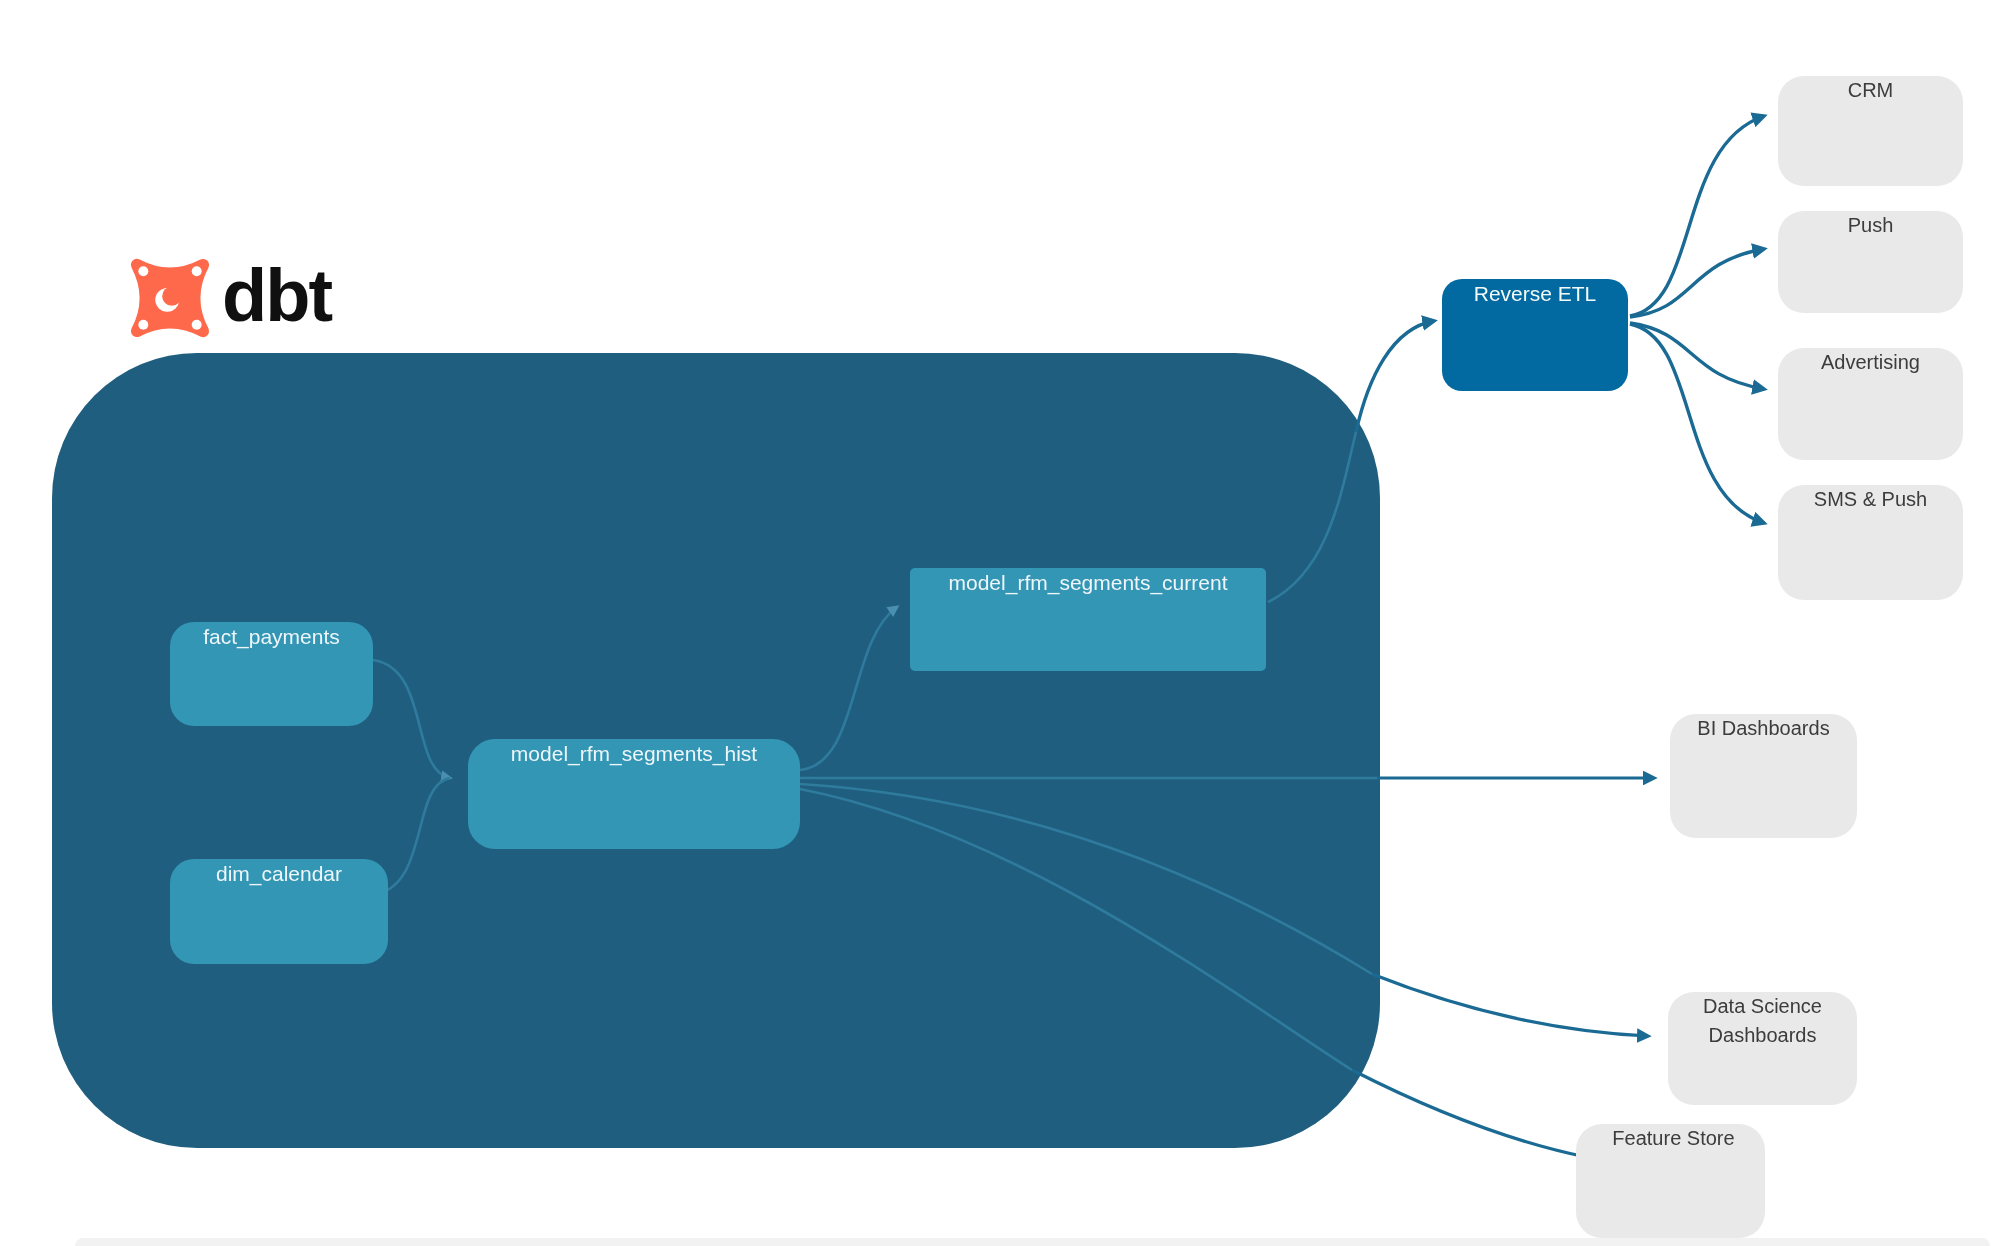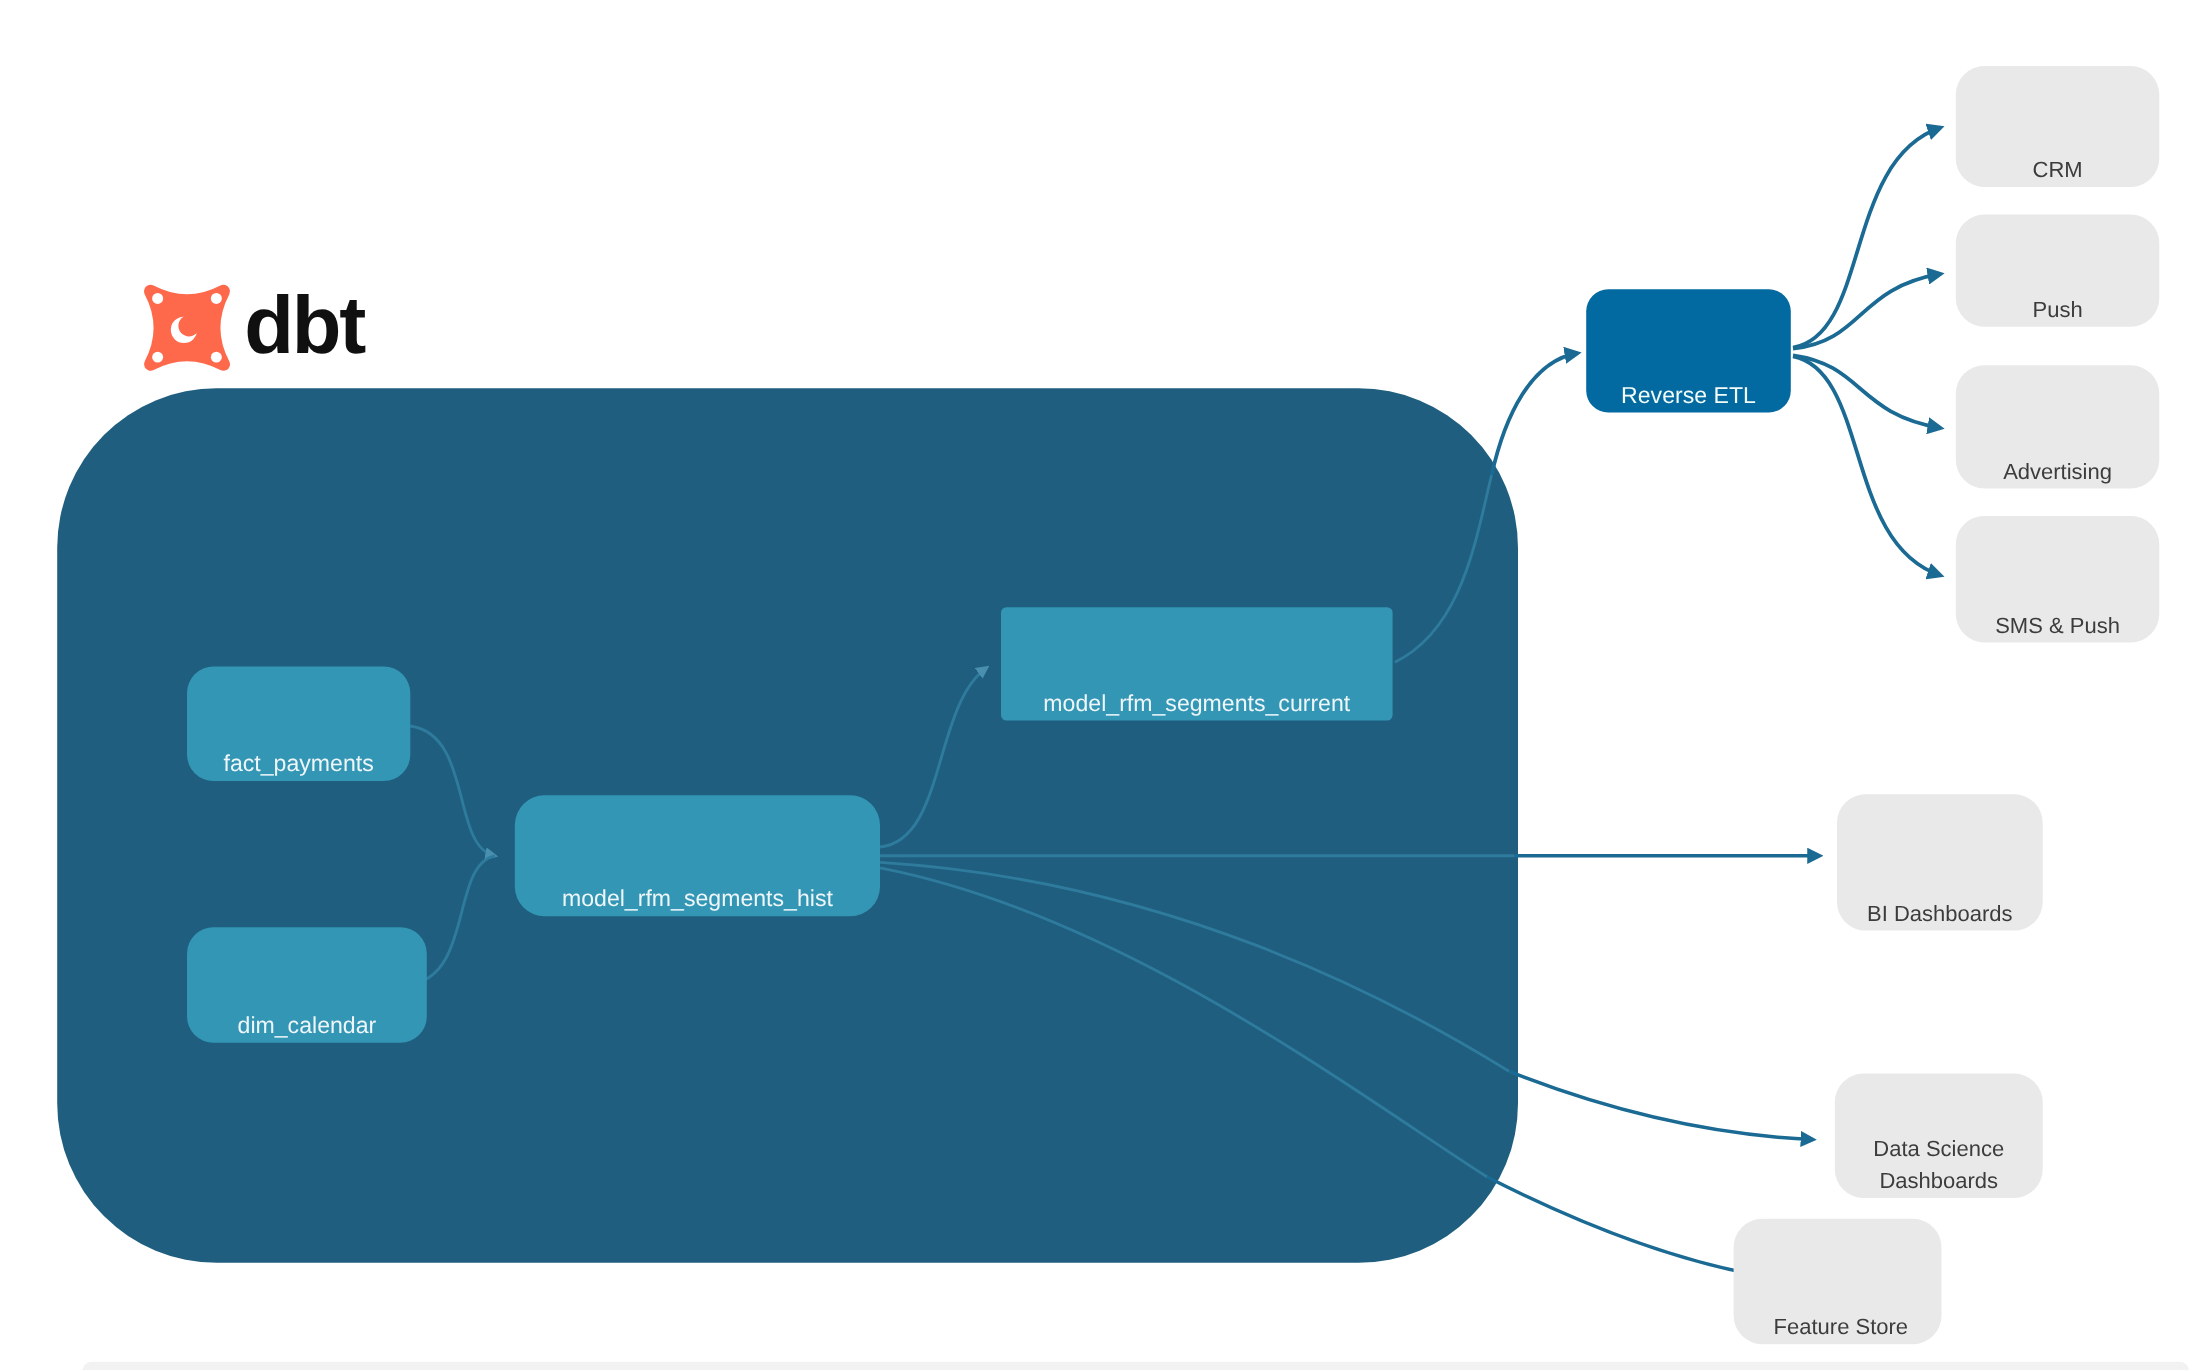--- a/index.html
+++ b/index.html
@@ -16,22 +16,22 @@
   }
   
   .warehouse {
     position:absolute; left:52px; top:353px; width:1328px; height:795px;
     background:#1f5e7e; border-radius:145px; z-index:1;
   }
   
   .edges { position:absolute; left:0; top:0; z-index:2; pointer-events:none; }
   
   .node {
-    position:absolute; z-index:3; display:flex; align-items:flex-end; justify-content:center;
-    text-align:center; border-radius:24px; font-size:21px; line-height:1.45;
+    position:absolute; z-index:3; display:flex; align-items:flex-start; justify-content:center;
+    text-align:center; border-radius:24px; font-size:21px; line-height:1.45;margin-top:16px;
   }
   .model { background:#3396b5; color:#eef6f9; }
   .green { background:#0369a1; color:#f2fbf8; border-radius:20px; }
   .dest  { background:#e9e9e9; color:#3c3c3c; font-size:20px; padding:0 18px; box-sizing:border-box; border-radius:26px; }
   
   .footer-strip {
     position:absolute; left:75px; top:1238px; width:1915px; height:8px;
     background:#f2f2f2; border-radius:14px 14px 0 0; z-index:0;
   }
 </style>
@@ -107,21 +107,21 @@
   </div>
   <div class="node dest" style="left:1778px; top:195px; width:185px; height:102px;">
     <span>Push</span>
   </div>
   <div class="node dest" style="left:1778px; top:332px; width:185px; height:112px;">
     <span>Advertising</span>
   </div>
   <div class="node dest" style="left:1778px; top:469px; width:185px; height:115px;">
     <span>SMS &amp; Push</span>
   </div>
-  <div class="node dest" style="left:1670px; top:722px; width:187px; height:124px;">
+  <div class="node dest" style="left:1670px; top:698px; width:187px; height:124px;">
     <span>BI Dashboards</span>
   </div>
   <div class="node dest" style="left:1668px; top:976px; width:189px; height:113px;">
     <span>Data Science Dashboards</span>
   </div>
   <div class="node dest" style="left:1576px; top:1108px; width:189px; height:114px;padding-left:24px;">
     <span>Feature Store</span>
   </div>
 
   <div class="footer-strip"></div>

